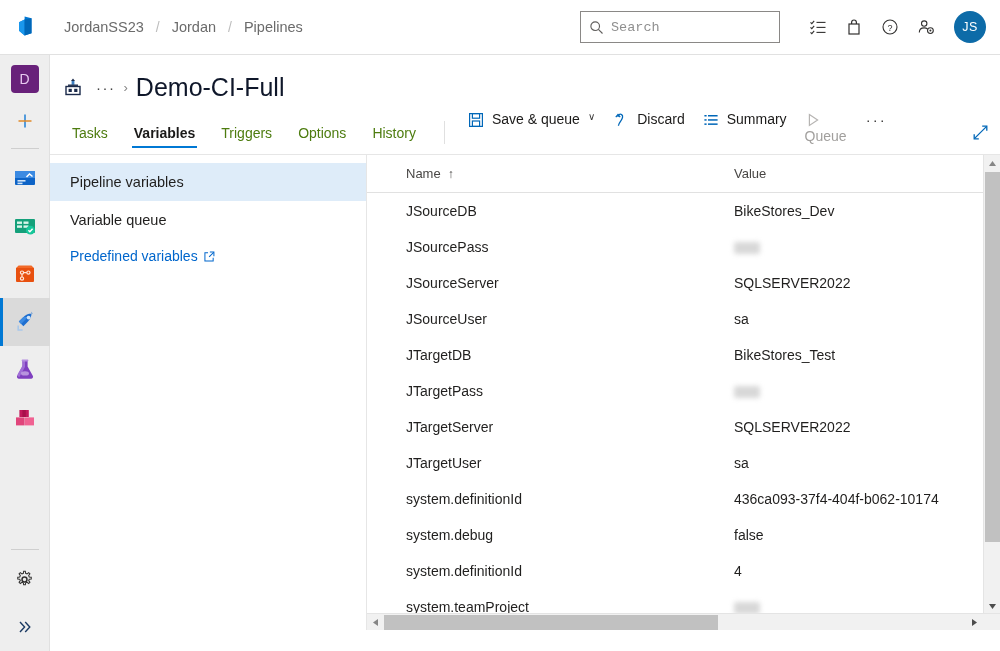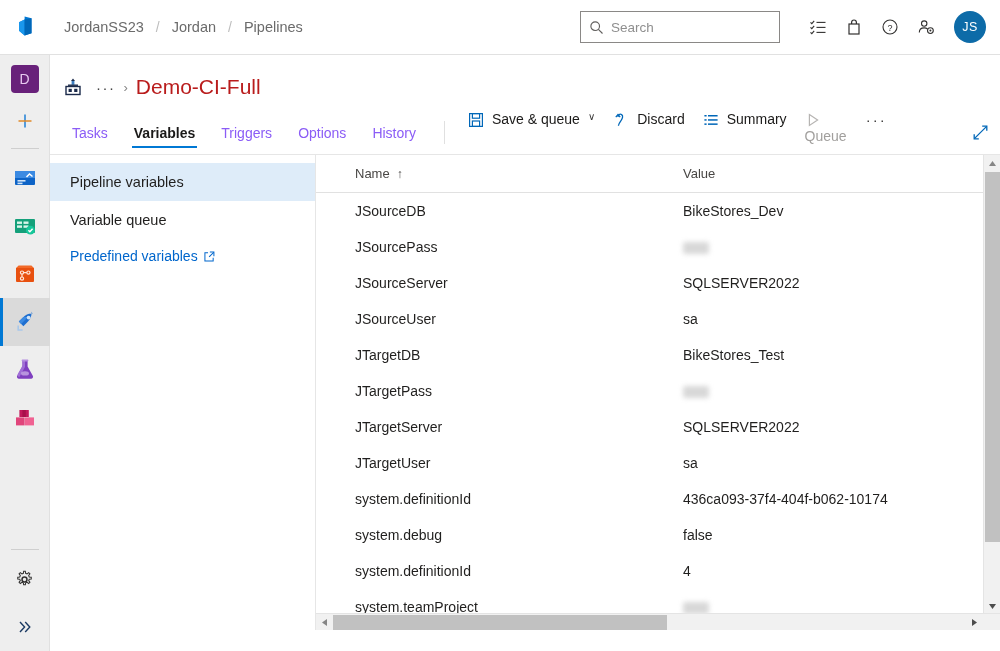--- a/index.html
+++ b/index.html
@@ -27,21 +27,21 @@
   .crumb-sep { font-size: 14px; color: #bdbdbd; margin: 0 10px; }
 
   .topbar-right { margin-left: auto; display: flex; align-items: center; padding-right: 14px; }
   .searchbox {
     width: 200px; height: 32px; border: 1px solid #8a8886; background: #fff;
     display: flex; align-items: center; padding: 0 8px; margin-right: 22px;
   }
   .searchbox .sicon { width: 15px; height: 15px; margin-right: 7px; flex: none; }
   .searchbox input {
     border: 0; outline: 0; font-size: 13.5px; color: #701a75; width: 100%;
-    font-family: Liberation Sans, sans-serif; background: transparent;
+    font-family: Liberation Mono, monospace; background: transparent;
   }
   .searchbox input::placeholder { color: #8f8f8f; }
   .topicon {
     width: 32px; height: 32px; display: flex; align-items: center; justify-content: center;
     margin-right: 4px; cursor: pointer;
   }
   .avatar {
     width: 32px; height: 32px; border-radius: 50%; background: #0d6ba8; color: #fff;
     display: flex; align-items: center; justify-content: center;
     font-size: 12.5px; letter-spacing: .4px; margin-left: 8px; cursor: pointer;
@@ -74,49 +74,49 @@
     position: absolute; top: 55px; left: 50px; width: 950px; height: 596px; background: #fff;
   }
   .pipeline-header {
     height: 48px; display: flex; align-items: center; padding: 0 0 0 12px; margin-top: 8px;
   }
   .ph-icon { width: 22px; height: 22px; display:flex; align-items:center; justify-content:center; margin-right: 8px; }
   .ph-ellipsis {
     color: #444; font-size: 15px; letter-spacing: 1.5px; cursor: pointer; padding: 0 4px;
   }
   .ph-chevron { color: #888; font-size: 13px; margin: 0 8px 0 4px; }
-  .ph-title { font-size: 21px; color: #b91c1c; font-weight: 400; }
+  .ph-title { font-size: 25px; color: #0f172a; font-weight: 400; }
 
   
   .tabrow {
     height: 44px; display: flex; align-items: stretch; padding-left: 12px;
     border-bottom: 1px solid #e6e6e6;
   }
   .tab {
     display: flex; align-items: center; padding: 0 10px; margin-right: 6px;
-    font-size: 14px; color: #8b5cf6; cursor: pointer; position: relative;
+    font-size: 14px; color: #4d7c0f; cursor: pointer; position: relative;
   }
   .tab.active { font-weight: bold; color: #1b1a19; }
   .tab.active::after {
     content: ""; position: absolute; left: 8px; right: 8px; bottom: 6px; height: 2px; background: #0078d4;
   }
   .tb-sep { width: 1px; background: #e0e0e0; margin: 10px 14px 10px 12px; }
   .tbtn {
     display: flex; padding: 0 9px; font-size: 14px; color: #1b1a19;
     cursor: pointer; white-space: nowrap;
   }
   .tbtn.disabled { color: #a19f9d; cursor: default; flex-direction: column; }
   .tbtn .ticon { width: 17px; height: 17px; margin-right: 7px; display: flex; align-items: center; justify-content: center; }
   .tbtn .caret { margin-left: 8px; font-size: 10px; color: #3b3a39; }
   .tbtn.more { letter-spacing: 2px; font-size: 15px; color: #3b3a39; padding: 0 10px; }
   .expand-btn { margin-left: auto; display:flex; align-items:center; justify-content:center; width: 40px; cursor: pointer; }
 
   
   .body { display: flex; height: 475px; }
-  .leftpane { width: 266px; border-right: 1px solid #e6e6e6; padding-top: 8px; background: #fff; }
+  .leftpane { width: 317px; border-right: 1px solid #e6e6e6; padding-top: 8px; background: #fff; }
   .lp-item {
     height: 38px; display: flex; align-items: center; padding-left: 20px;
     font-size: 14.5px; color: #201f1e; cursor: pointer;
   }
   .lp-item.selected { background: #deecf9; }
   .lp-link {
     height: 34px; display: flex; align-items: center; padding-left: 20px;
     font-size: 14px; color: #0066cc; cursor: pointer;
   }
   .lp-link .extlink { margin-left: 6px; width: 11px; height: 11px; display:inline-flex; }

